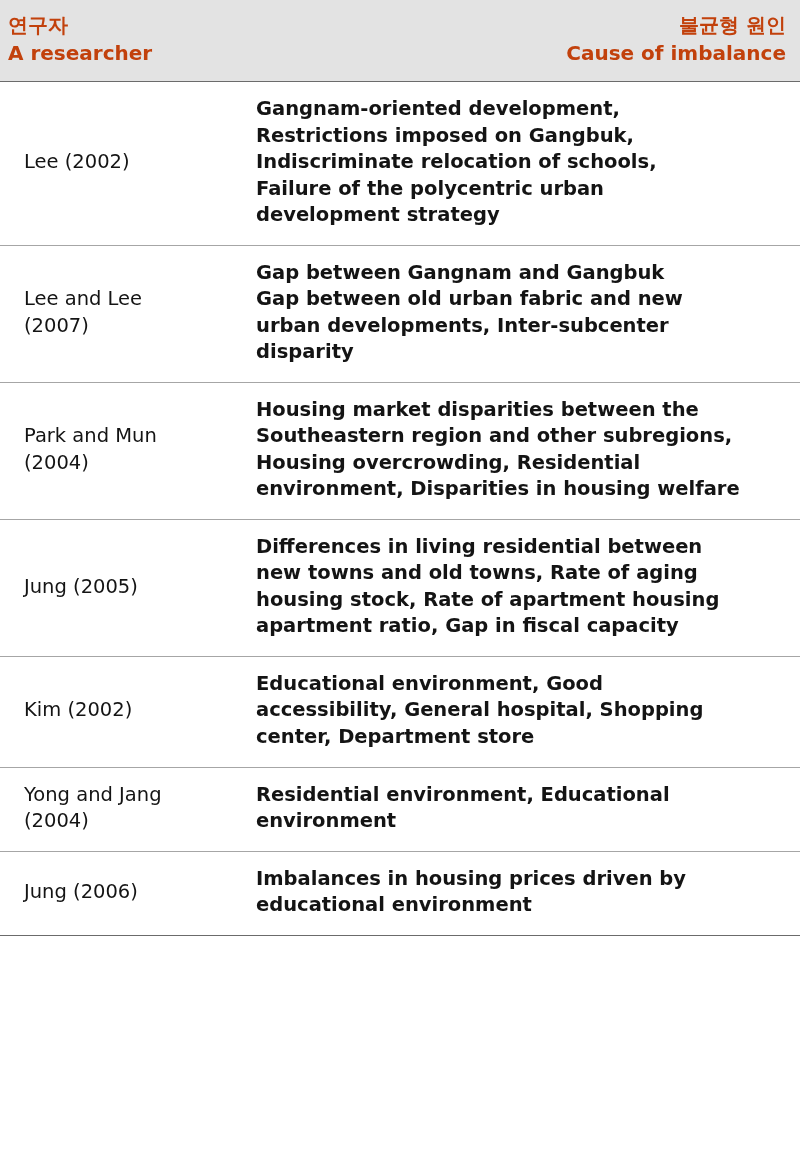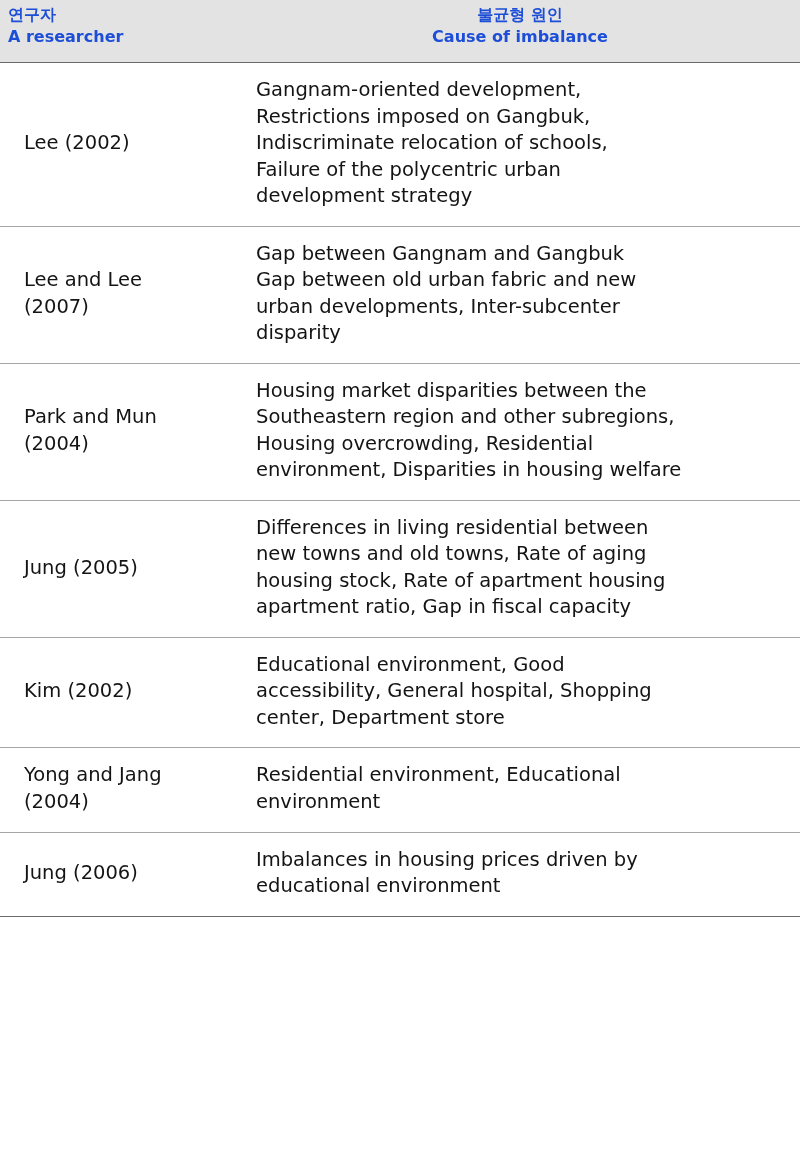--- a/index.html
+++ b/index.html
@@ -24,32 +24,32 @@
     table-layout: fixed;
   }
   table.data-table col.col-researcher { width: 240px; }
   table.data-table col.col-cause { width: 560px; }
 
   thead th {
     background: #e3e3e3;
     text-align: left;
     vertical-align: top;
     font-weight: bold;
-    font-size: 16px;
+    font-size: 20px;
     line-height: 1.38;
-    padding: 4px 14px 14px 14px;
+    padding: 12px 14px 14px 14px;
     border: none;
-    color: #1d4ed8;
+    color: #c2410c;
   }
   thead th.th-researcher {
     text-align: left;
     padding-left: 8px;
   }
   thead th.th-cause {
-    text-align: center;
+    text-align: right;
   }
   thead th .hdr-line {
     display: block;
     white-space: pre;
   }
 
   tbody td {
     vertical-align: middle;
     font-size: 19.5px;
     line-height: 1.36;
@@ -60,20 +60,21 @@
   tbody tr:first-child td {
     border-top: 1px solid #6b6b6b;
   }
   tbody td.cell-researcher {
     padding-left: 24px;
     padding-right: 10px;
   }
   tbody td.cell-cause {
     padding-left: 16px;
     padding-right: 24px;
+    font-weight: bold;
   }
   tbody td .line {
     display: block;
   }
   .bottom-rule {
     width: 800px;
     height: 1px;
     background: #6b6b6b;
   }
 </style>

